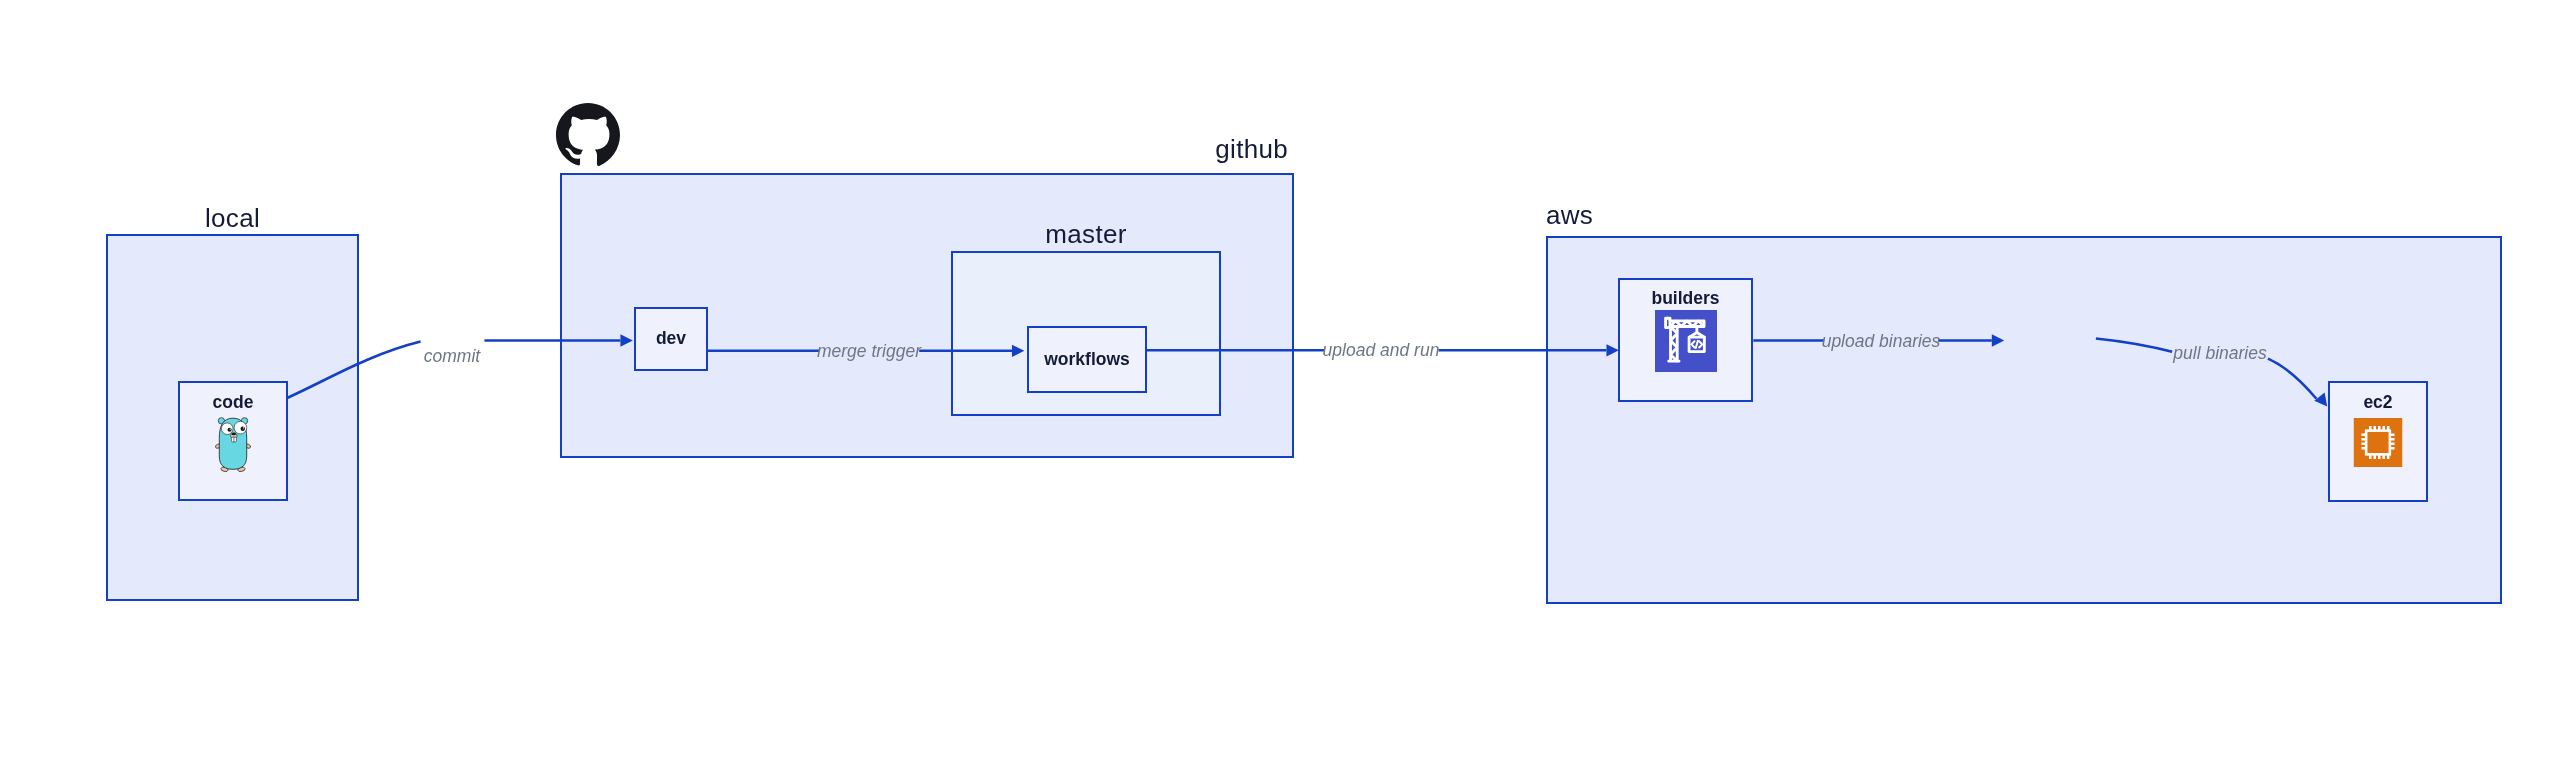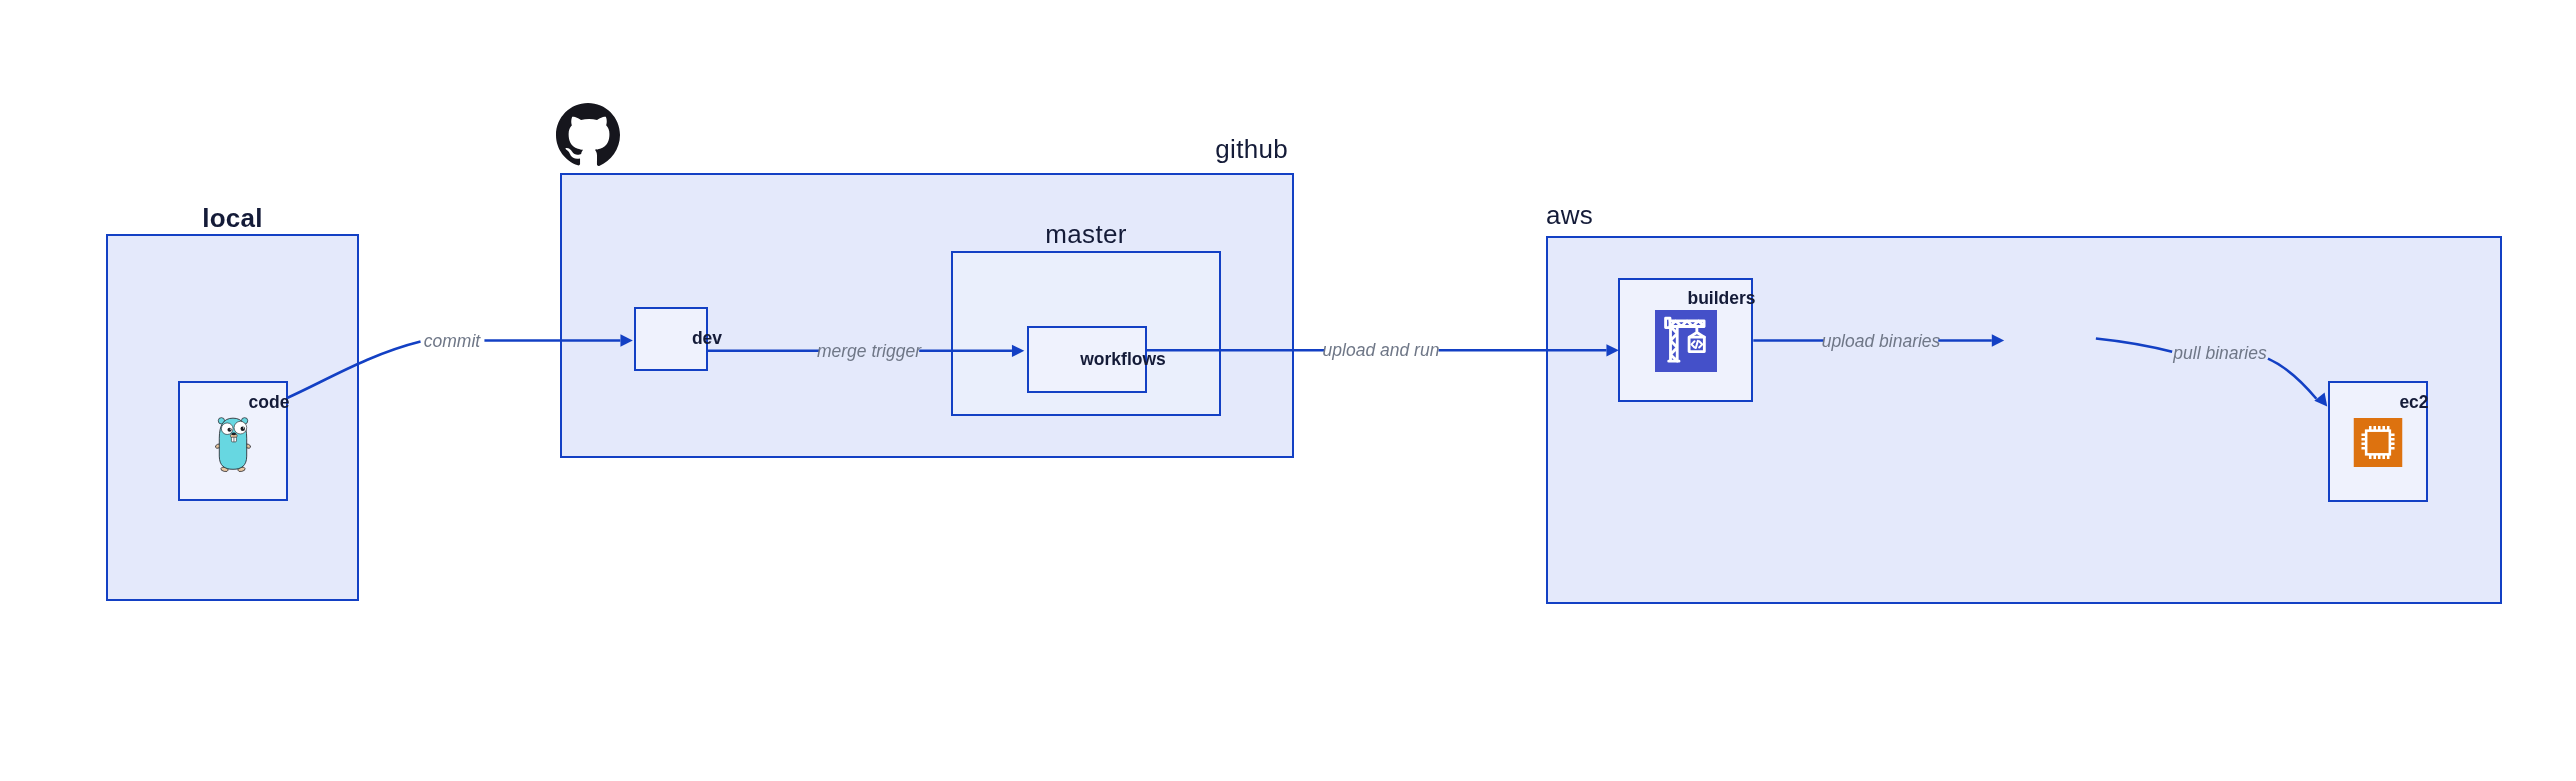--- a/index.html
+++ b/index.html
@@ -13,41 +13,41 @@
        font-family:"Liberation Sans","DejaVu Sans",sans-serif;}
   .canvas{position:absolute;inset:0;}
   .container-box{position:absolute;border:2.6px solid var(--c-blue);
        background:var(--c-container_fill);box-sizing:border-box;z-index:1;}
   .container-box.master{background:var(--c-master_fill);}
   .container-label{position:absolute;color:var(--c-navy);font-size:26px;
        line-height:1;z-index:2;letter-spacing:0.3px;}
   .node-box{position:absolute;border:2.6px solid var(--c-blue);
        background:var(--c-node_fill);box-sizing:border-box;z-index:2;}
   .node-label{position:absolute;width:100%;text-align:center;
-       color:var(--c-navy);font-weight:bold;font-size:17.5px;line-height:1;padding-left:36px;}
+       color:var(--c-navy);font-weight:bold;font-size:17.5px;line-height:1;}
   .node-label.centered{top:50%;transform:translateY(-50%);}
   .node-icon{position:absolute;}
   #edge-layer{position:absolute;left:0;top:0;z-index:3;pointer-events:none;}
   .edge{stroke:var(--c-blue);stroke-width:5;fill:none;}
   .arrowhead{fill:var(--c-blue);stroke:none;}
   .edge-label{position:absolute;transform:translate(-50%,-50%);
        color:var(--c-gray);font-size:17.5px;font-style:italic;
        white-space:nowrap;z-index:4;}
   .diagram-title{position:absolute;left:1303px;top:630px;transform:translateX(-50%);
        color:var(--c-title);font-size:38px;letter-spacing:-0.5px;white-space:nowrap;
        text-decoration:underline;text-decoration-thickness:3.6px;text-underline-offset:5.2px;
        z-index:4;}
   .brand-logo{position:absolute;z-index:2;}
 </style>
 </head>
 <body>
 
 <div class="canvas">
 
-  <div class="container-label" style="left:106px;top:205px;width:253px;text-align:center;font-weight:bold;">local</div>
+  <div class="container-label" style="left:106px;top:205px;width:253px;text-align:center;">local</div>
   <div class="container-box" style="left:106px;top:234px;width:253px;height:367px;"></div>
 
   <div class="container-label" style="left:560px;top:136px;width:728px;text-align:right;">github</div>
   <div class="container-box" style="left:560px;top:173px;width:734px;height:285px;"></div>
 
   <div class="container-label" style="left:951px;top:221px;width:270px;text-align:center;">master</div>
   <div class="container-box master" style="left:951px;top:251px;width:270px;height:165px;"></div>
 
   <div class="container-label" style="left:1546px;top:202px;width:956px;text-align:left;">aws</div>
   <div class="container-box" style="left:1546px;top:236px;width:956px;height:368px;"></div>
@@ -142,21 +142,21 @@
       <path class="edge" d="M3762,661 L3866,661"></path>
       <polygon class="arrowhead" points="3890,661 3866,649 3866,673"></polygon>
     </g>
     <g>
       <path class="edge" d="M4068,657 C4135,664 4190,676 4216,683"></path>
       <path class="edge" d="M4402,696 C4438,712 4470,743 4496,774"></path>
       <polygon class="arrowhead" points="4517,789 4492,778 4512,762"></polygon>
     </g>
   </svg>
 
-  <div class="edge-label" style="left:452px;top:341px;">commit</div>
+  <div class="edge-label" style="left:452px;top:356px;">commit</div>
   <div class="edge-label" style="left:869px;top:351px;">merge trigger</div>
   <div class="edge-label" style="left:1381px;top:350px;">upload and run</div>
   <div class="edge-label" style="left:1881px;top:341px;">upload binaries</div>
   <div class="edge-label" style="left:2220px;top:353px;">pull binaries</div>
 
 
 </div>
 
 
 </body></html>

